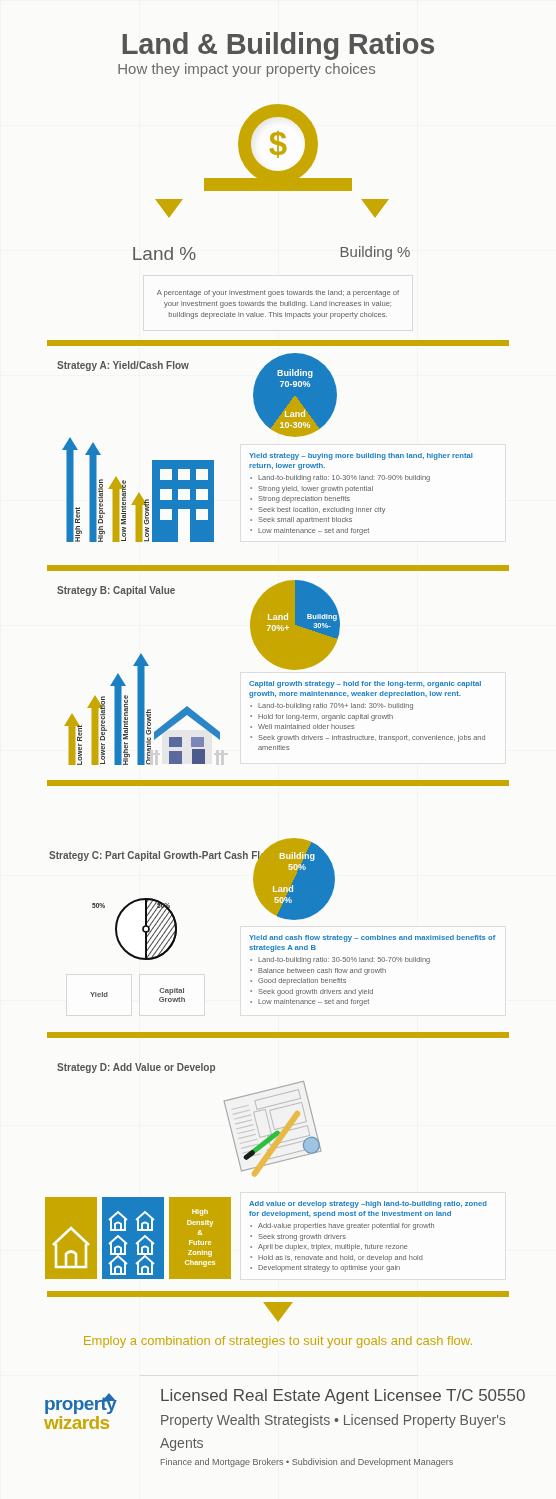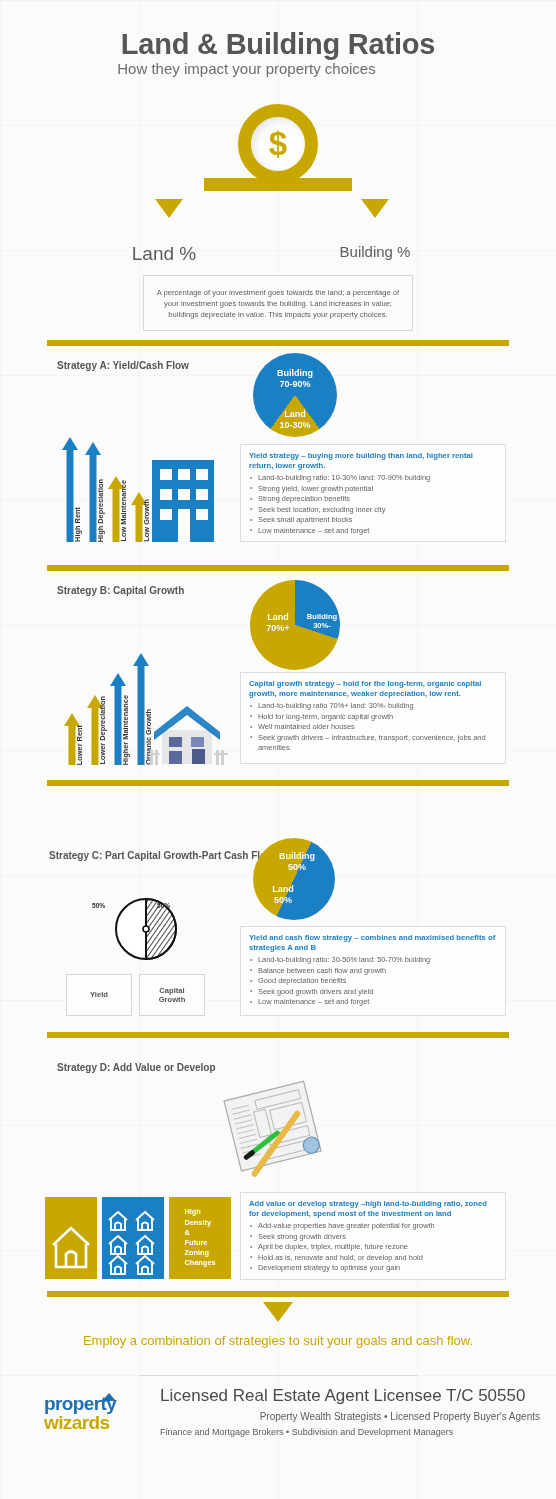--- a/index.html
+++ b/index.html
@@ -118,21 +118,21 @@
     position:absolute; border:1px solid #d6d6d6; background:#fdfdfd;
     display:flex; align-items:center; justify-content:center; text-align:center;
     font-size:7.6px; font-weight:bold; color:#555; line-height:1.25;
   }
 
   
   .tile { position:absolute; }
   .tile-gold { background:#c8a800; }
   .tile-blue { background:#1b7fc4; }
   .tile-text {
-    color:#ffffff; font-size:7.4px; font-weight:bold; line-height:1.38;
+    color:#ffffff; font-size:7.4px; font-weight:bold; text-align:center; line-height:1.38;
     display:flex; align-items:center; justify-content:center; height:100%; padding:2px;
   }
 
   
   .foot-tri {
     position:absolute; left:263px; top:1302px;
     width:0;height:0;border-left:15px solid transparent;border-right:15px solid transparent;
     border-top:20px solid #c8a800;
   }
   .foot-msg {
@@ -147,21 +147,21 @@
   .logo .roof {
     position:absolute; left:58px; top:-2px;
     width:0;height:0;border-left:7px solid transparent;border-right:7px solid transparent;
     border-bottom:8px solid #1f6fb0;
   }
 
   .foot-lines { position:absolute; left:160px; top:1382px; width:380px; }
   .fl1 { font-size:11.5px; color:#4a4a4a; line-height:1.55; }
   .fl2 { font-size:11.5px; color:#4a4a4a; line-height:1.55; }
   .fl3 { font-size:17px; color:#4a4a4a; line-height:1.6; }
-  .fl4 { font-size:10px; color:#5c5c5c; line-height:1.62;text-align:right; }
+  .fl4 { font-size:14px; color:#5c5c5c; line-height:1.62; }
   .fl5 { font-size:9px; color:#5c5c5c; line-height:1.62; }
 </style>
 </head>
 <body>
 
 <div id="page">
 
   <div class="title">Land &amp; Building Ratios</div>
   <div class="subtitle">How they impact your property choices</div>
 
@@ -238,21 +238,21 @@
     <ul class="info-list">
       <li>Land-to-building ratio: 10-30% land: 70-90% building</li>
       <li>Strong yield, lower growth potential</li>
       <li>Strong depreciation benefits</li>
       <li>Seek best location, excluding inner city</li>
       <li>Seek small apartment blocks</li>
       <li>Low maintenance – set and forget</li>
     </ul>
   </div>
 
-  <div class="sec-head" style="left:57px; top:585px;">Strategy B: Capital Growth</div>
+  <div class="sec-head" style="left:57px; top:585px;">Strategy B: Capital Value</div>
 
   <div class="pie" style="left:250px; top:580px; width:90px; height:90px;
               background: conic-gradient(from 0deg, #1b7fc4 0deg 108deg, #c8a800 108deg 360deg);"></div>
   <div class="pie-label" style="left:250px; top:612px; width:56px; color:#ffffff;">
     <span>Land</span><br>
     <span>70%+</span>
   </div>
   <div class="pie-label" style="left:301px; top:612px; width:42px; font-size:7.6px;">
     <span>Building</span><br>
     <span>30%-</span>

